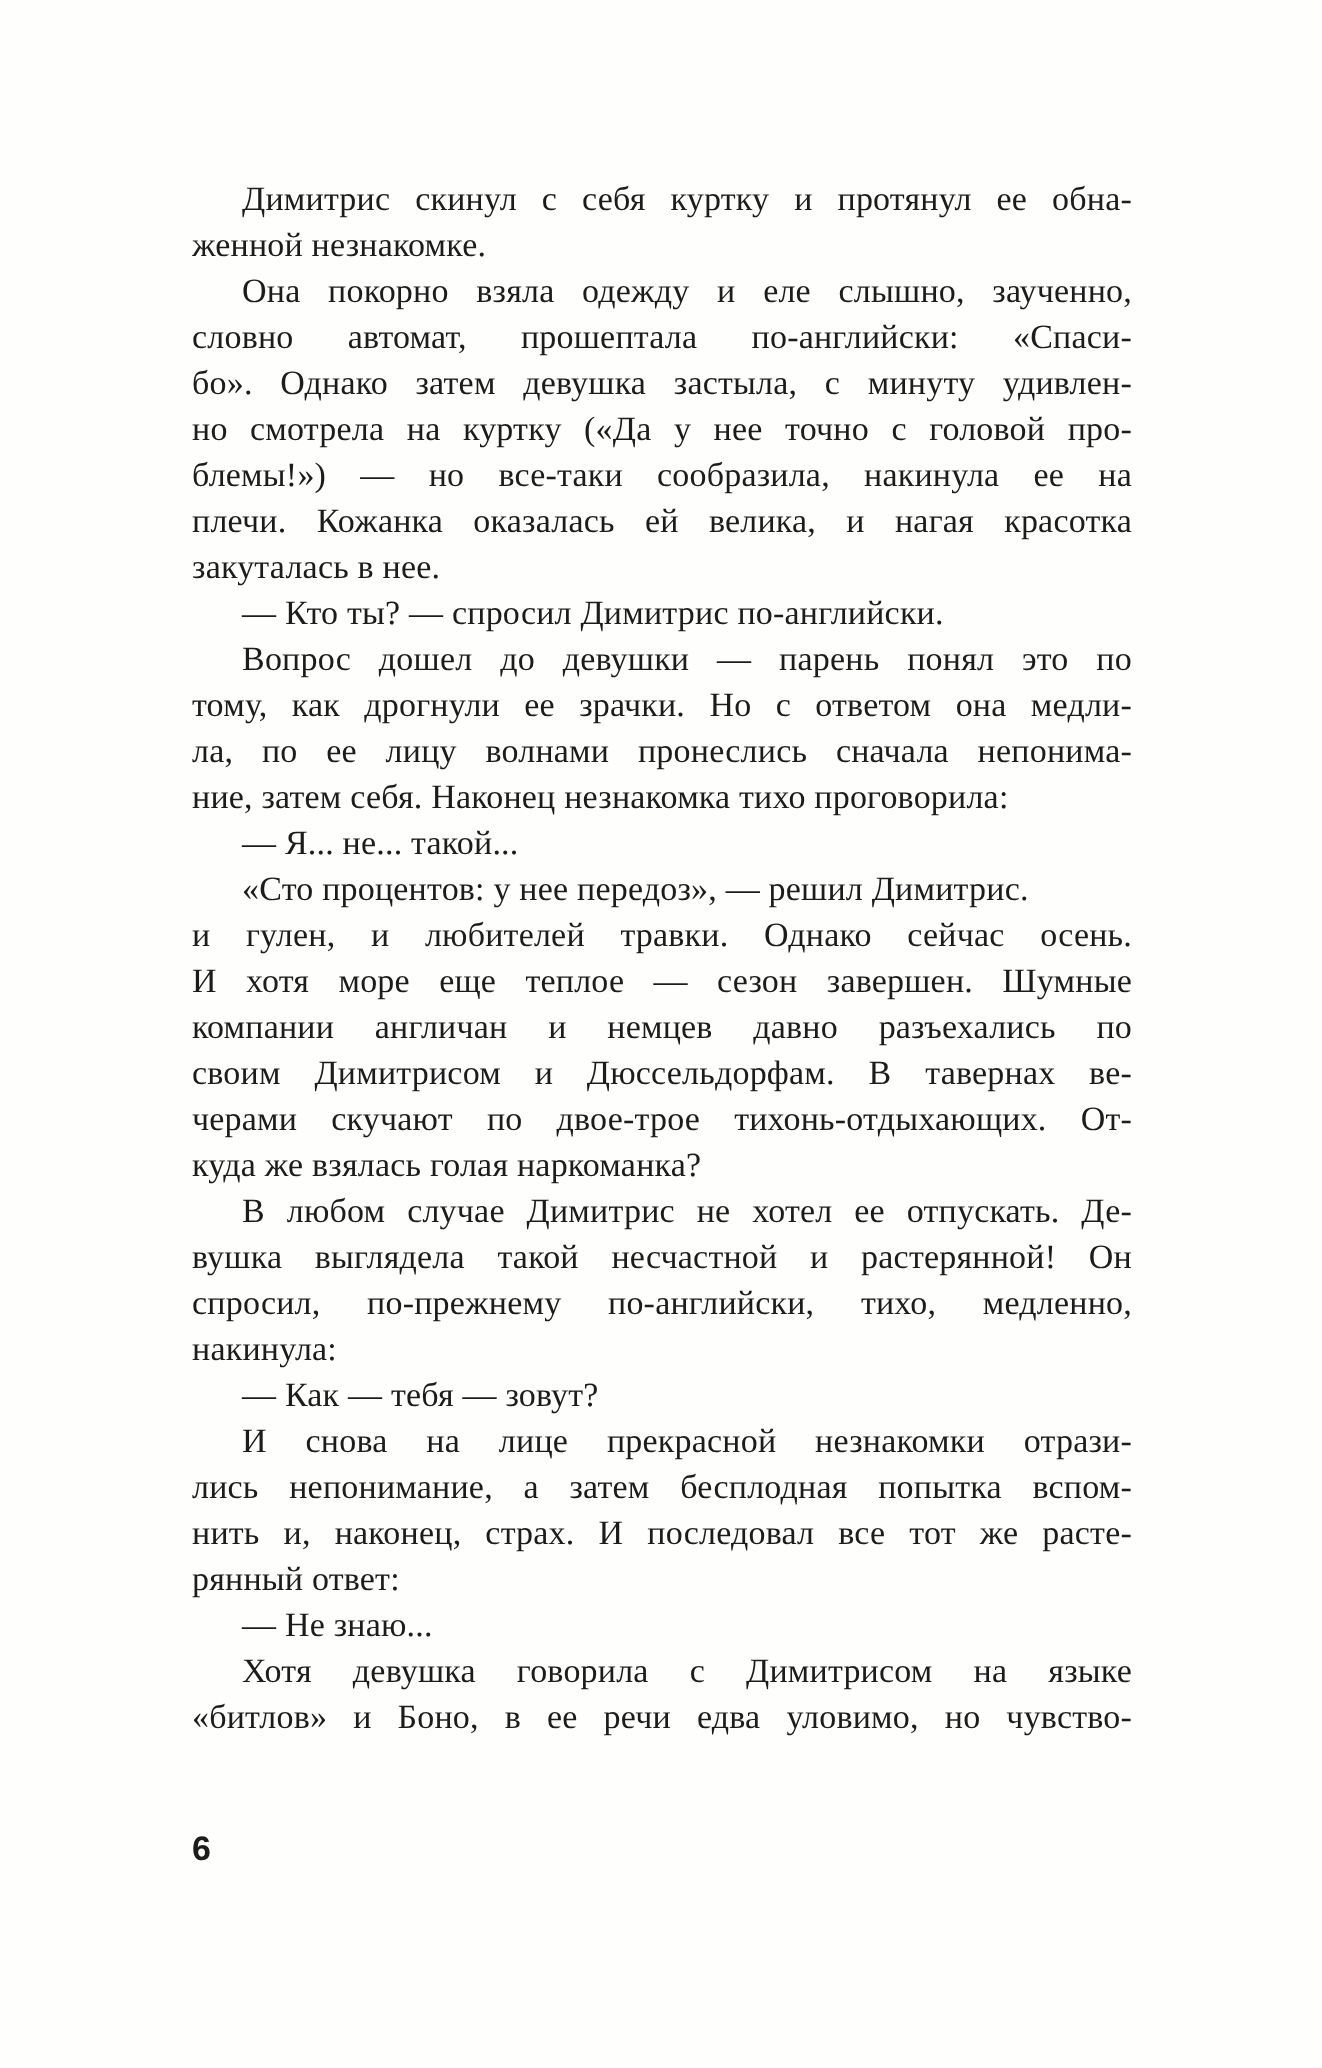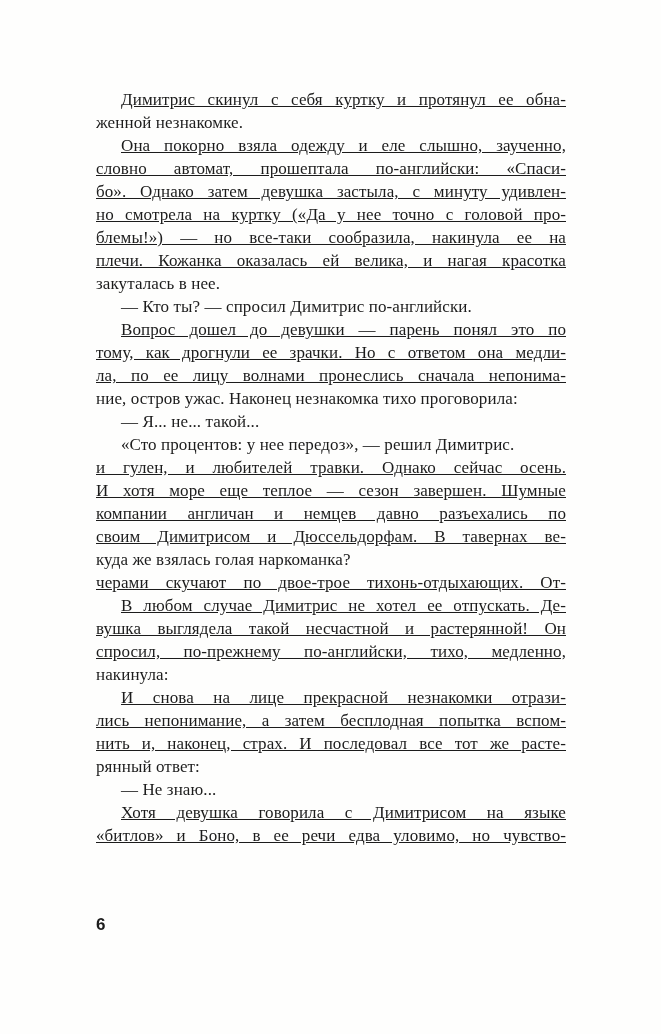--- a/index.html
+++ b/index.html
@@ -31,21 +31,20 @@
   }
   .line {
     text-align: justify;
     text-align-last: left;
     white-space: normal;
     overflow: hidden;
     height: 23px;
   }
   .line.just {
     text-align-last: justify;
-    text-decoration: underline;
   }
   .line.first {
     padding-left: 25px;
   }
   .page-number {
     position: absolute;
     left: 96px;
     top: 915px;
     font-family: "Liberation Sans", "DejaVu Sans", sans-serif;
     font-weight: bold;
@@ -71,41 +70,44 @@
         <div class="line just">плечи. Кожанка оказалась ей велика, и нагая красотка</div>
         <div class="line">закуталась в нее.</div>
       </div>
       <div class="para">
         <div class="line first">— Кто ты? — спросил Димитрис по-английски.</div>
       </div>
       <div class="para">
         <div class="line first just">Вопрос дошел до девушки — парень понял это по</div>
         <div class="line just">тому, как дрогнули ее зрачки. Но с ответом она медли-</div>
         <div class="line just">ла, по ее лицу волнами пронеслись сначала непонима-</div>
-        <div class="line">ние, остров ужас. Наконец незнакомка тихо проговорила:</div>
+        <div class="line">ние, затем себя. Наконец незнакомка тихо проговорила:</div>
       </div>
       <div class="para">
         <div class="line first">— Я... не... такой...</div>
       </div>
       <div class="para">
         <div class="line first">«Сто процентов: у нее передоз», — решил Димитрис.</div>
       </div>
       <div class="para">
         <div class="line just">и гулен, и любителей травки. Однако сейчас осень.</div>
         <div class="line just">И хотя море еще теплое — сезон завершен. Шумные</div>
         <div class="line just">компании англичан и немцев давно разъехались по</div>
         <div class="line just">своим Димитрисом и Дюссельдорфам. В тавернах ве-</div>
+        <div class="line just">черами скучают по двое-трое тихонь-отдыхающих. От-</div>
         <div class="line">куда же взялась голая наркоманка?</div>
-        <div class="line just">черами скучают по двое-трое тихонь-отдыхающих. От-</div>
       </div>
       <div class="para">
         <div class="line first just">В любом случае Димитрис не хотел ее отпускать. Де-</div>
         <div class="line just">вушка выглядела такой несчастной и растерянной! Он</div>
         <div class="line just">спросил, по-прежнему по-английски, тихо, медленно,</div>
         <div class="line">накинула:</div>
+      </div>
+      <div class="para">
+        <div class="line first">— Как — тебя — зовут?</div>
       </div>
       <div class="para">
         <div class="line first just">И снова на лице прекрасной незнакомки отрази-</div>
         <div class="line just">лись непонимание, а затем бесплодная попытка вспом-</div>
         <div class="line just">нить и, наконец, страх. И последовал все тот же расте-</div>
         <div class="line">рянный ответ:</div>
       </div>
       <div class="para">
         <div class="line first">— Не знаю...</div>
       </div>

